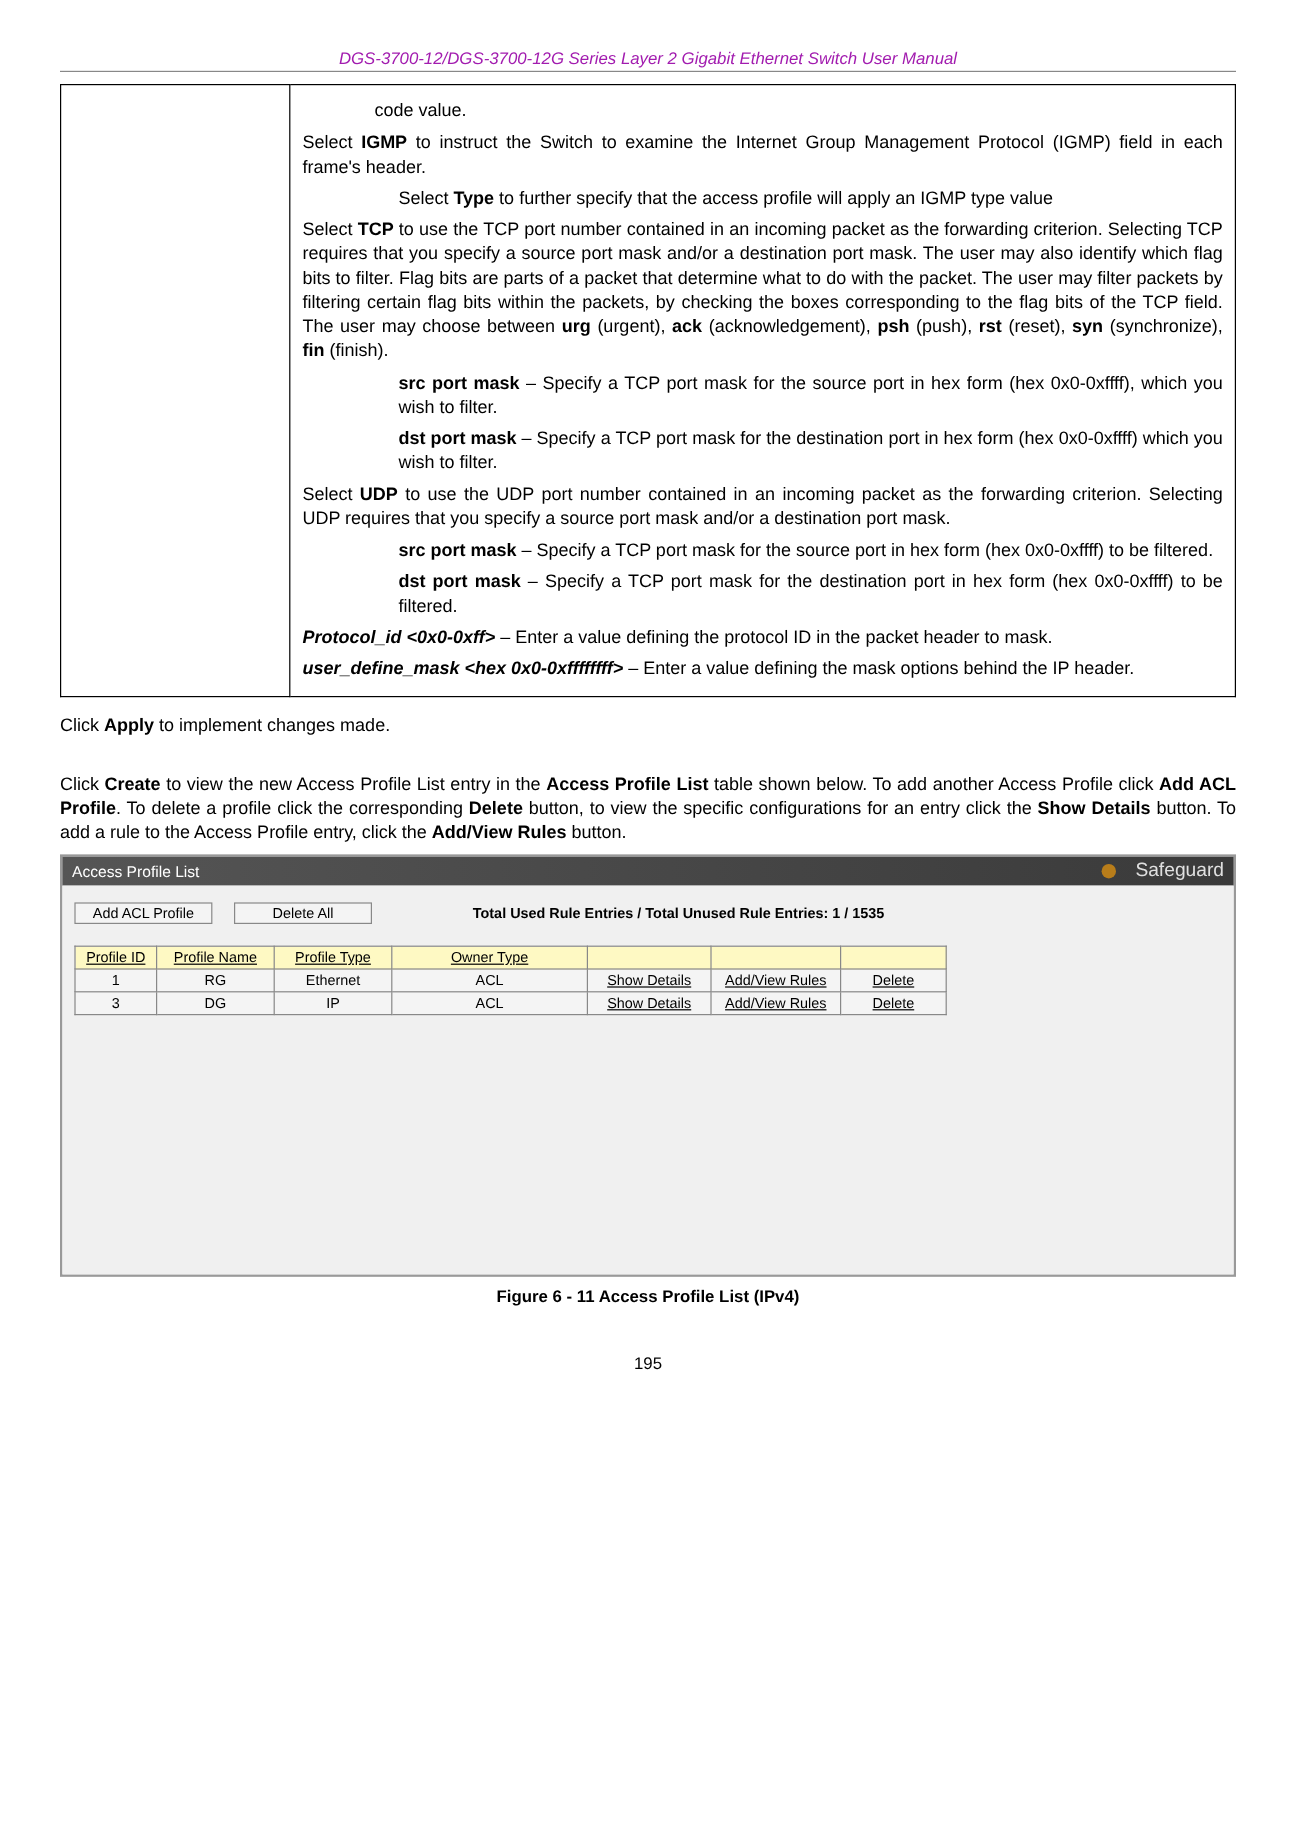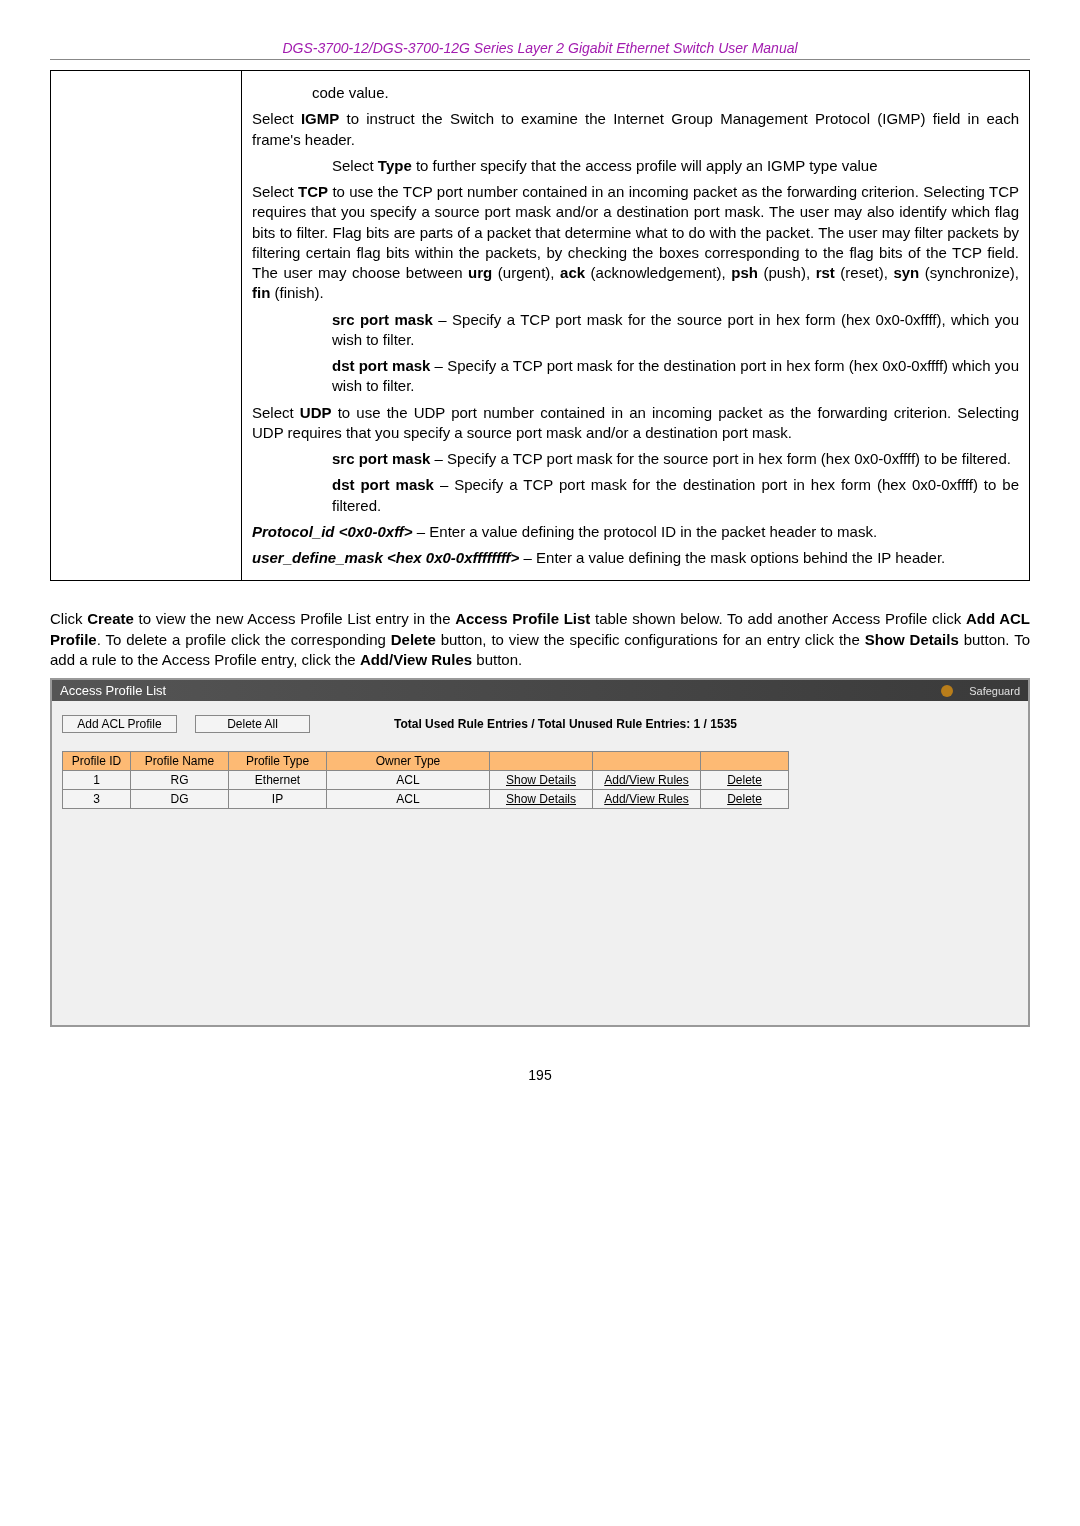--- a/index.html
+++ b/index.html
@@ -81,21 +81,21 @@
     color: #fff;
     font-size: 13px;
     padding: 3px 8px;
     font-weight: normal;
   }
   .safeguard {
     display: flex;
     align-items: center;
     gap: 16px;
     color: #e0e0e0;
-    font-size: 11px;
+    font-size: 16px;
   }
   .safeguard-icon {
     width: 12px;
     height: 12px;
     border-radius: 50%;
     background: #b87d1a;
     display: inline-block;
   }
   .ss-body {
     background: #f0f0f0;
@@ -130,21 +130,22 @@
   }
   .ss-table th, .ss-table td {
     border: 1px solid #888;
     padding: 1px 6px;
     text-align: center;
     background: #f4f4f4;
     font-weight: normal;
     height: 16px;
   }
   .ss-table th {
-    background: #fdba74;
+    background: #fef9c3;
+    text-decoration: underline;
   }
   .ss-link {
     text-decoration: underline;
     cursor: pointer;
     padding: 0 4px;
   }
   .col-pid { width: 55px; }
   .col-pname { width: 85px; }
   .col-ptype { width: 85px; }
   .col-otype { width: 150px; }
@@ -198,20 +199,23 @@
         </div>
 
         <div class="para">
           <b><i>user_define_mask &lt;hex 0x0-0xffffffff&gt;</i></b><span> – Enter a value defining the mask options behind the IP header.</span>
         </div>
       </td>
     </tr>
   </tbody>
     </table>
 
+  <div class="para">
+    <span>Click </span><b>Apply</b><span> to implement changes made.</span>
+  </div>
 
   <div class="para" style="margin-top:28px;">
     <span>Click </span><b>Create</b><span> to view the new Access Profile List entry in the </span><b>Access Profile List</b><span> table shown below. To add another Access Profile click </span><b>Add ACL Profile</b><span>. To delete a profile click the corresponding </span><b>Delete</b><span> button, to view the specific configurations for an entry click the </span><b>Show Details</b><span> button. To add a rule to the Access Profile entry, click the </span><b>Add/View Rules</b><span> button.</span>
   </div>
 
   <div class="screenshot">
     <div class="ss-titlebar">
       <span>Access Profile List</span>
       <span class="safeguard">
         <span class="safeguard-icon"></span>
@@ -252,17 +256,18 @@
           <td>ACL</td>
           <td><span class="ss-link">Show Details</span></td>
           <td><span class="ss-link">Add/View Rules</span></td>
           <td><span class="ss-link">Delete</span></td>
         </tr>
       </tbody>
         </table>
     </div>
   </div>
 
+  <div class="fig-caption">Figure 6 - 11 Access Profile List (IPv4)</div>
 
 
   <div class="pagenum">195</div>
 
 </div>
 
 </body></html>

